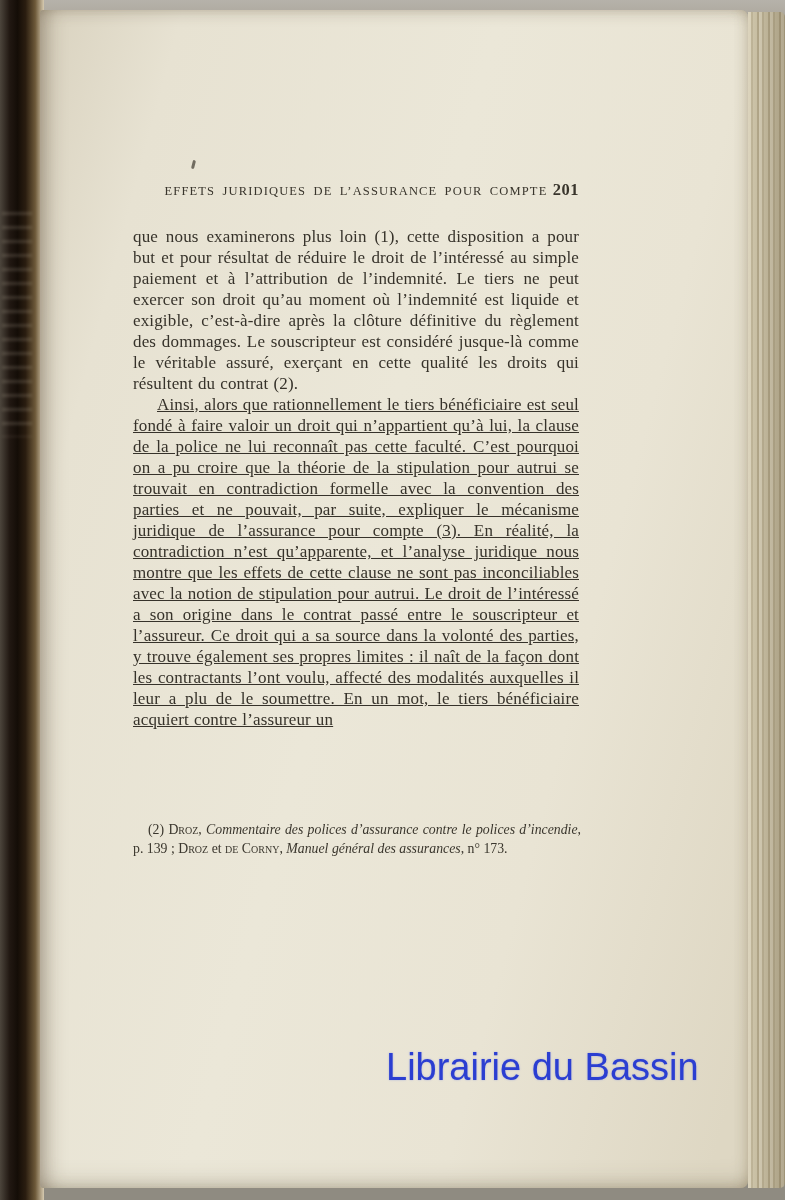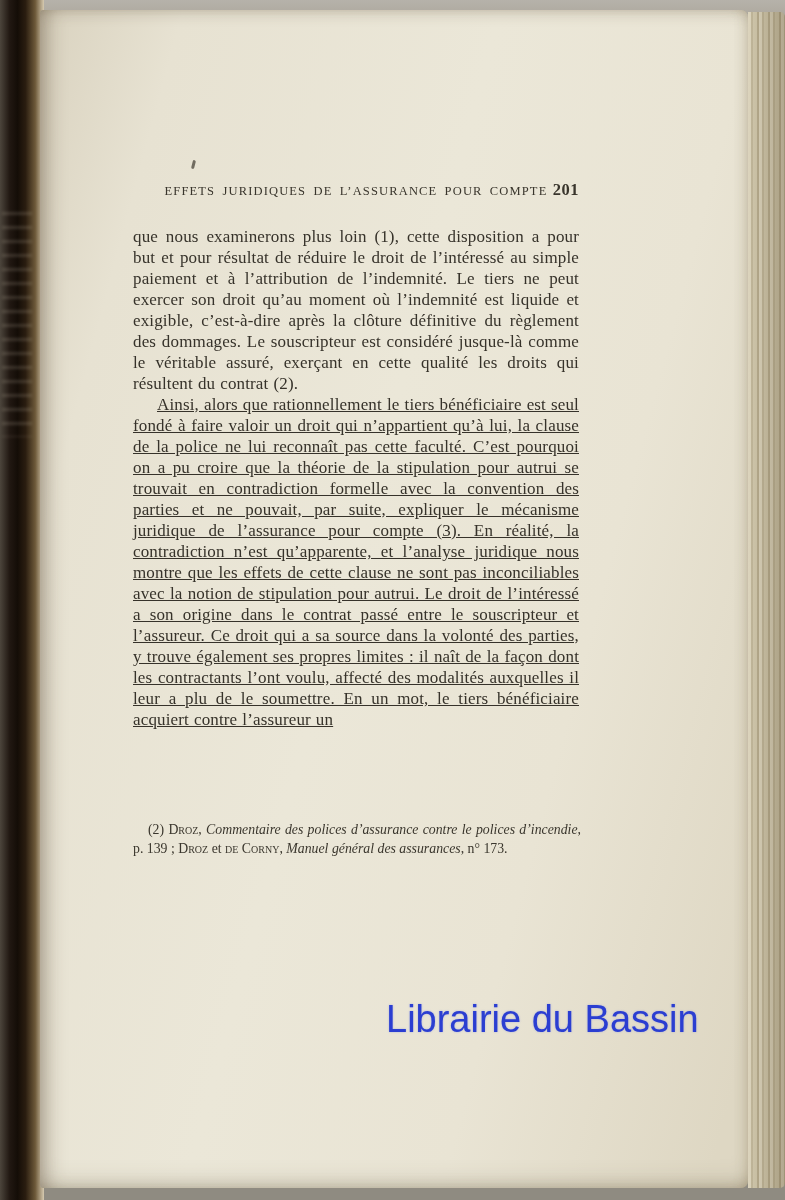--- a/index.html
+++ b/index.html
@@ -112,21 +112,21 @@
     line-height: 18.8px;
     text-align: justify;
     color: #3a362d;
   }
   .footnotes p { margin: 0; text-indent: 15px; }
   .sc { font-variant: small-caps; }
   .it { font-style: italic; }
 
   
   .watermark {
-    position: absolute; left: 386px; top: 1000px;
+    position: absolute; left: 386px; top: 1048px;
     font-family: "Liberation Sans", sans-serif;
     font-size: 38px;
     line-height: 1;
     color: #2b3ed1;
     text-shadow: 0 0 2px rgba(90,110,230,0.45);
     white-space: nowrap;
   }
 </style>
 </head>
 <body>

